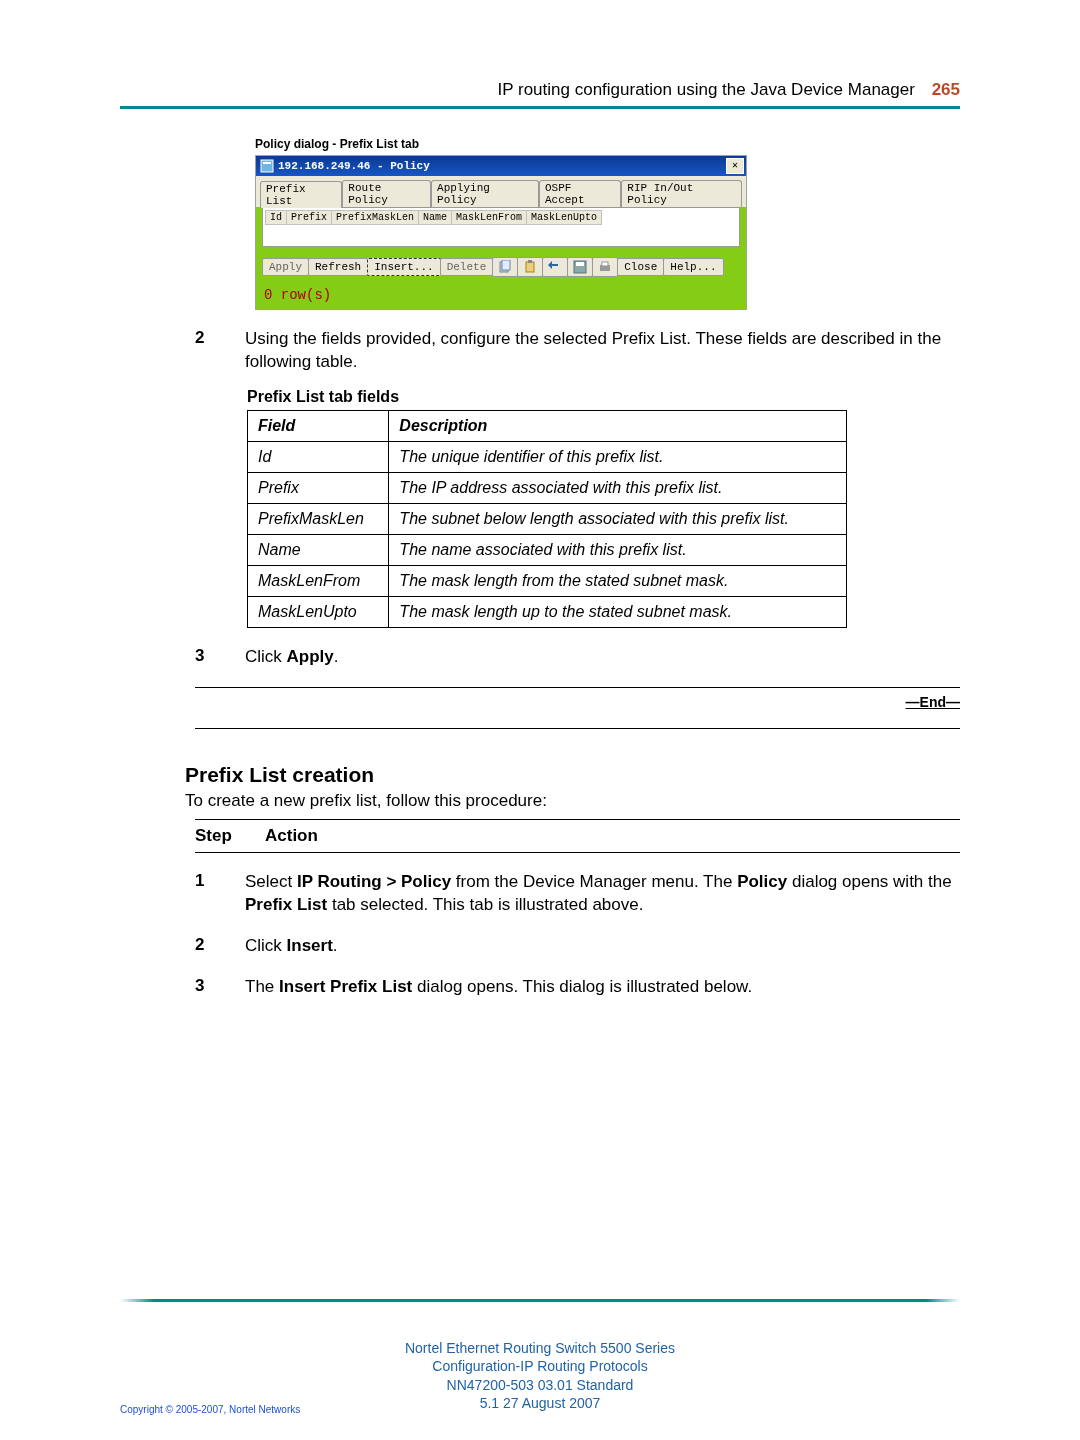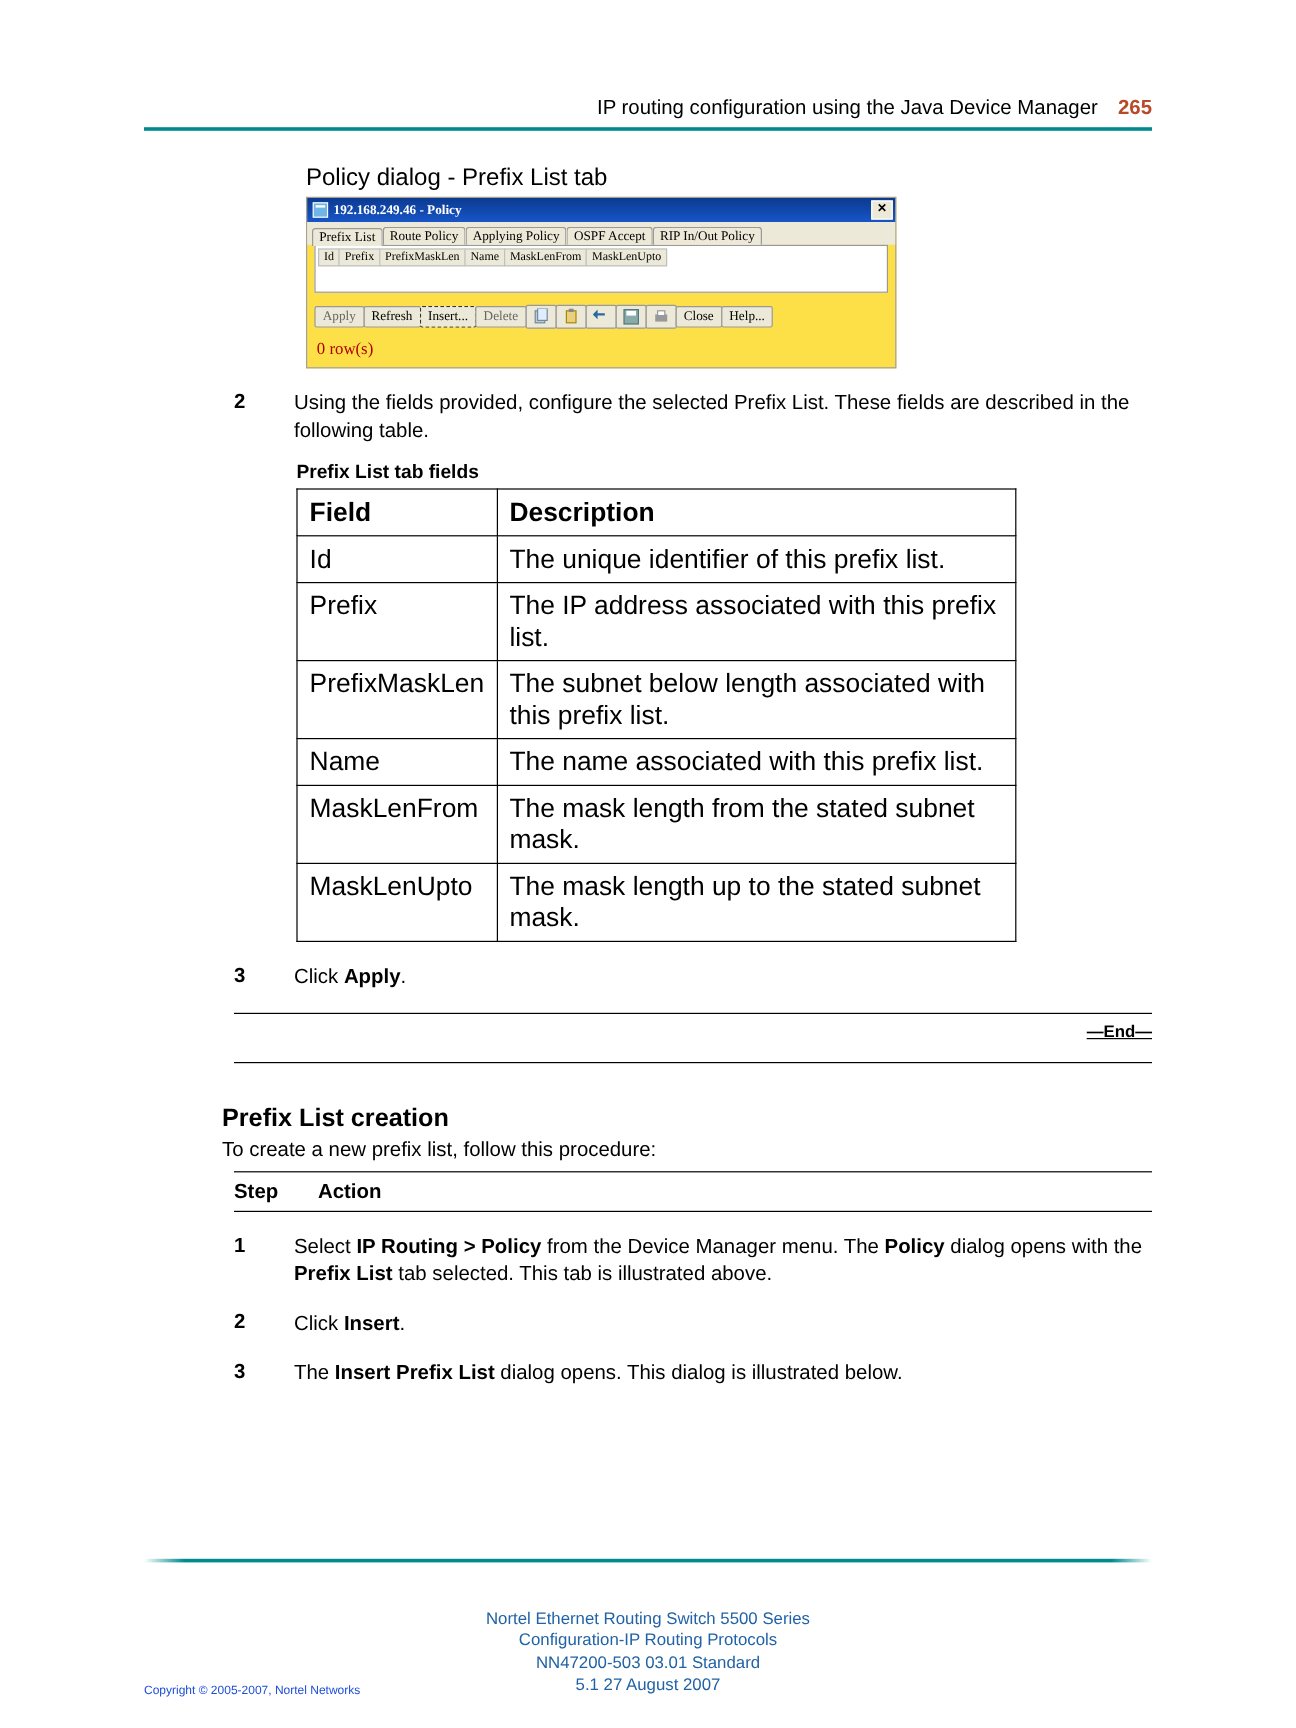--- a/index.html
+++ b/index.html
@@ -24,29 +24,29 @@
   .header-line .pgnum { color: #b84a2a; font-weight: bold; margin-left: 12px;}
   .hrule {
     height: 3px;
     background: #008a8f;
     margin-bottom: 28px;
   }
   .content {
     margin-left: 135px;
   }
   .bold { font-weight: bold; }
-  .caption { font-weight: normal; font-size: 20px; margin-top: 8px; margin-bottom: 4px; }
+  .caption { font-weight: bold; font-size: 12px; margin-top: 8px; margin-bottom: 4px; }
 
   
   .dialog {
     width: 490px;
-    font-family: Liberation Serif, serif;
+    font-family: Liberation Mono, monospace;
     font-size: 11px;
     border: 1px solid #a0a0a0;
-    background: #fde047;
+    background: #84cc16;
   }
   .titlebar {
     display:flex; align-items:center; justify-content:space-between;
     background: linear-gradient(#0b3a91,#1755c7);
     color: #fff; height: 20px; padding: 0 2px 0 4px;
     font-weight: bold;
   }
   .titlebar .left { display:flex; align-items:center; gap:4px;}
   .titlebar .win-close {
     width:16px;height:14px;background:#ece9d8;border:1px solid #fff;
@@ -92,21 +92,21 @@
   .step-row { display:flex; gap:30px; margin: 18px 0 4px 0; font-size:17px; margin-left:-60px;}
   .step-row .num { font-weight:bold; width:20px; }
   .step-row .txt { flex:1; line-height:1.35;}
   .hr-thin { height:1px; background:#000; margin-left:-60px; margin-top:18px; margin-bottom:6px;}
   .end-label { text-align:right; font-weight:bold; font-size:14px; margin-left:-60px;text-decoration:underline;}
 
   
   .fields-caption { font-weight:bold; font-size:16px; margin-top:14px; margin-left:-8px;}
   table.fields {
     border-collapse: collapse; margin-top: 4px; margin-left:-8px;
-    font-size:22px; width:600px;
+    font-size:16px; width:600px;font-style:italic;
   }
   table.fields th, table.fields td {
     border:1px solid #000; padding:6px 10px; text-align:left; vertical-align:top;
   }
   table.fields th { font-weight:bold; }
 
   .section-title { font-weight:bold; font-size:21px; margin-top:34px; margin-left:-70px;}
   p.lead { font-size:17px; margin:4px 0 8px -70px;}
   .step-action { display:flex; gap:20px; font-weight:bold; font-size:17px; margin-left:-60px; margin-top:4px;}
   .hr2 { height:1px; background:#000; margin-left:-60px; margin-top:6px; margin-bottom:10px;}

